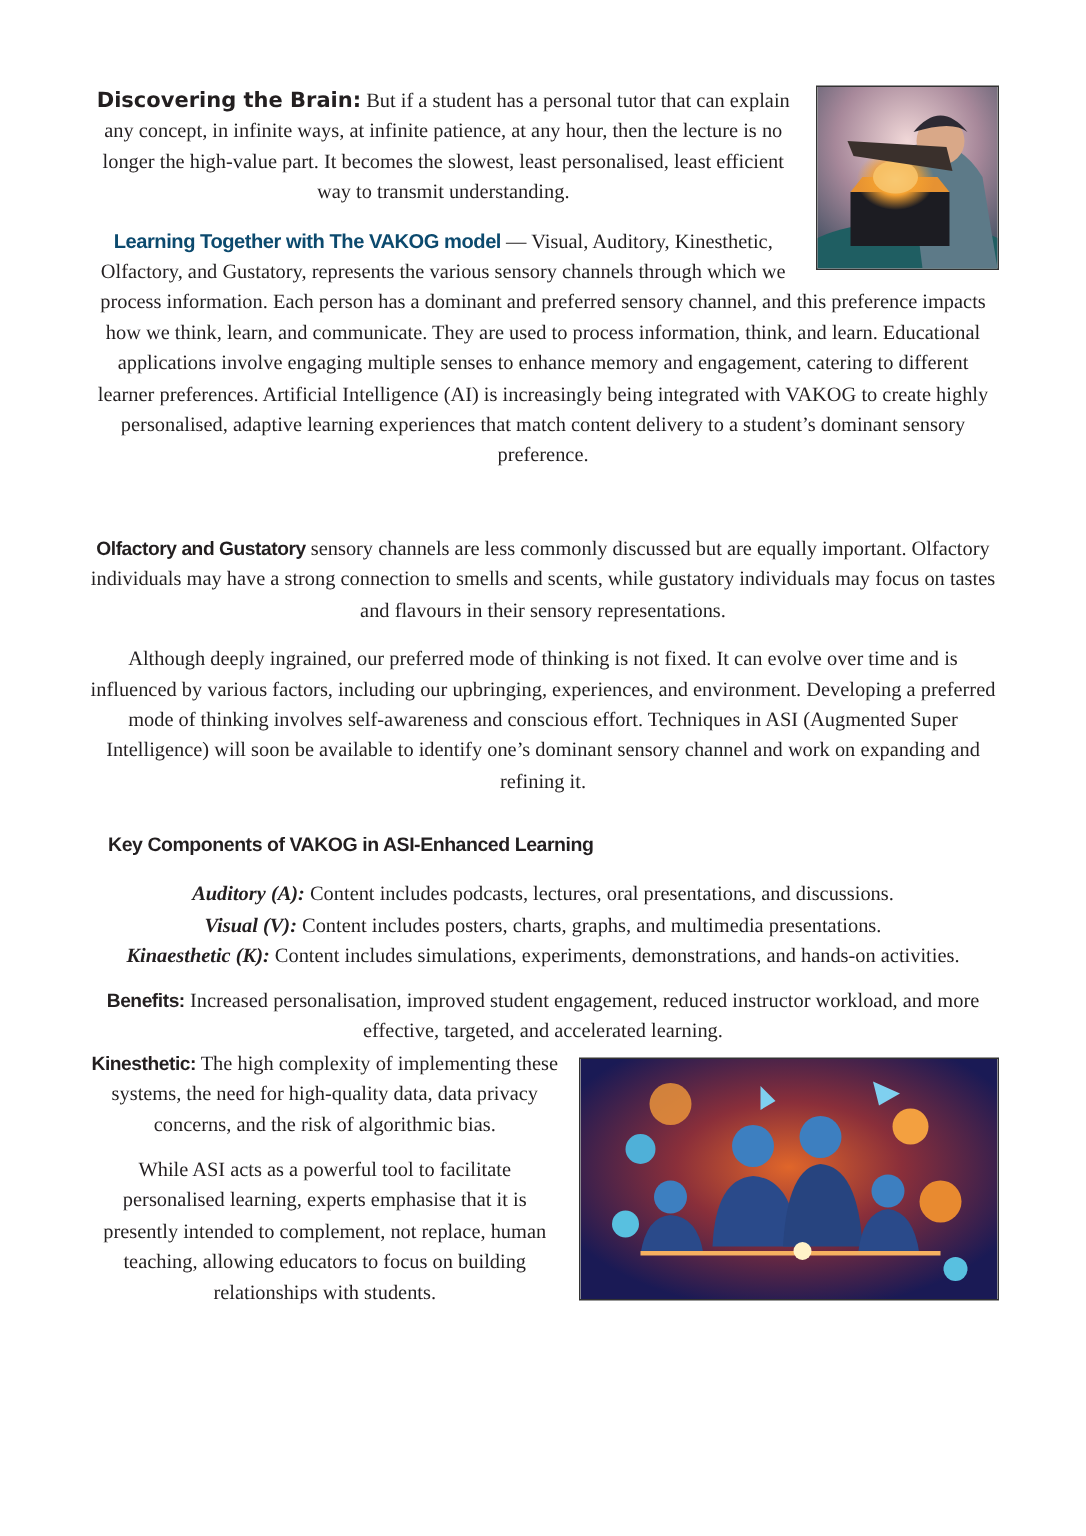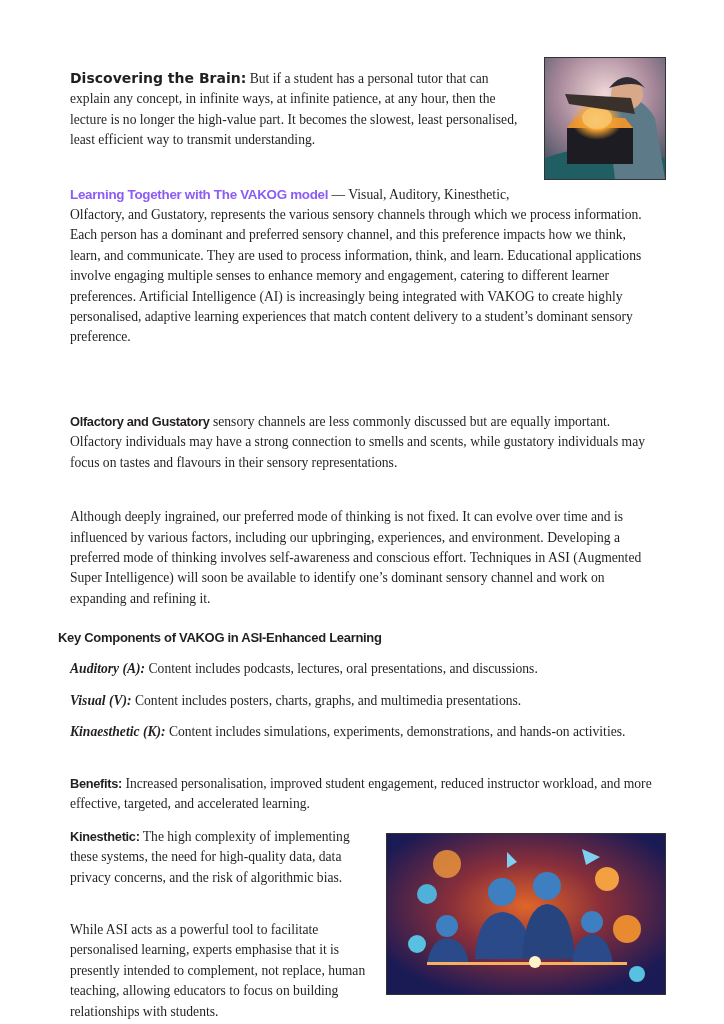--- a/index.html
+++ b/index.html
@@ -1,31 +1,31 @@
 <!DOCTYPE html>
 <html><head>
 <meta charset="utf-8">
 <style>
   html, body { margin: 0; padding: 0; background: #ffffff; }
   body { width: 724px; height: 1024px; position: relative; overflow: hidden;
          font-family: "Liberation Serif", "DejaVu Serif", serif; color: #231f20; }
   .page { position: absolute; left: 58px; top: 56px; width: 608px; }
-  p { margin: 12px; font-size: 13.6px; line-height: 20.4px; }
+  p { margin: 1px; font-size: 13.6px; line-height: 20.4px; text-align: center; }
   .cond { font-family: "Liberation Sans", "DejaVu Sans", sans-serif; font-weight: bold;
           letter-spacing: -0.3px; font-size: 12.8px; }
   .h-first { font-family: "DejaVu Sans", "Liberation Sans", sans-serif; font-weight: bold; font-size: 14px; }
-  .red { color: #8b5cf6; font-family: "Liberation Sans", "DejaVu Sans", sans-serif; font-weight: bold;
+  .red { color: #0c4a6e; font-family: "Liberation Sans", "DejaVu Sans", sans-serif; font-weight: bold;
          font-size: 13.4px; letter-spacing: -0.3px; }
   .img1 { float: right; width: 122px; height: 123px; margin: 1px 0 6px 12px;
           border: 1px solid #333; box-sizing: border-box; overflow: hidden; }
   .img2 { float: right; width: 280px; height: 162px; margin: 6px 0 0 12px;
           border: 1px solid #333; box-sizing: border-box; overflow: hidden; }
   .gap { height: 10px; }
   .gap8 { height: 8px; }
-  h3 { margin: 0; font-family: "Liberation Sans", "DejaVu Sans", sans-serif; font-weight: bold;
+  h3 { margin: 14px; font-family: "Liberation Sans", "DejaVu Sans", sans-serif; font-weight: bold;
        font-size: 13px; letter-spacing: -0.3px; line-height: 18px; }
   .comp p { line-height: 19.6px; }
   i.lbl { font-weight: bold; font-style: italic; }
   svg { display: block; }
 </style>
 </head>
 <body>
 
 <div class="page">
 

